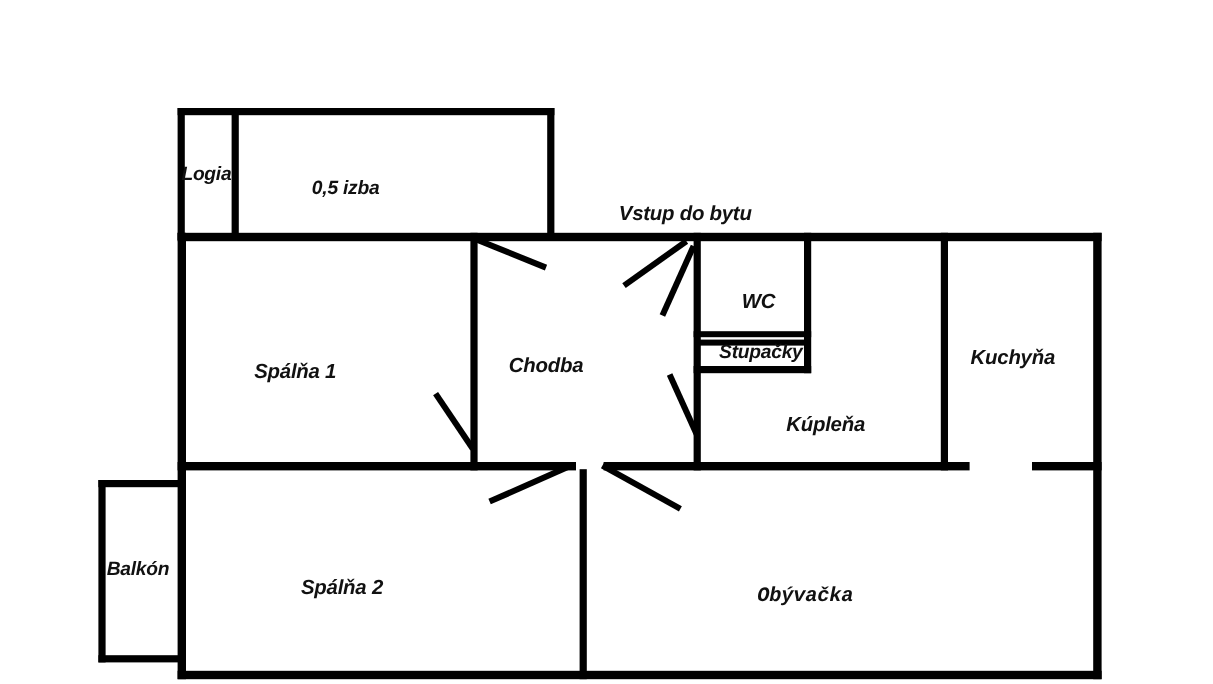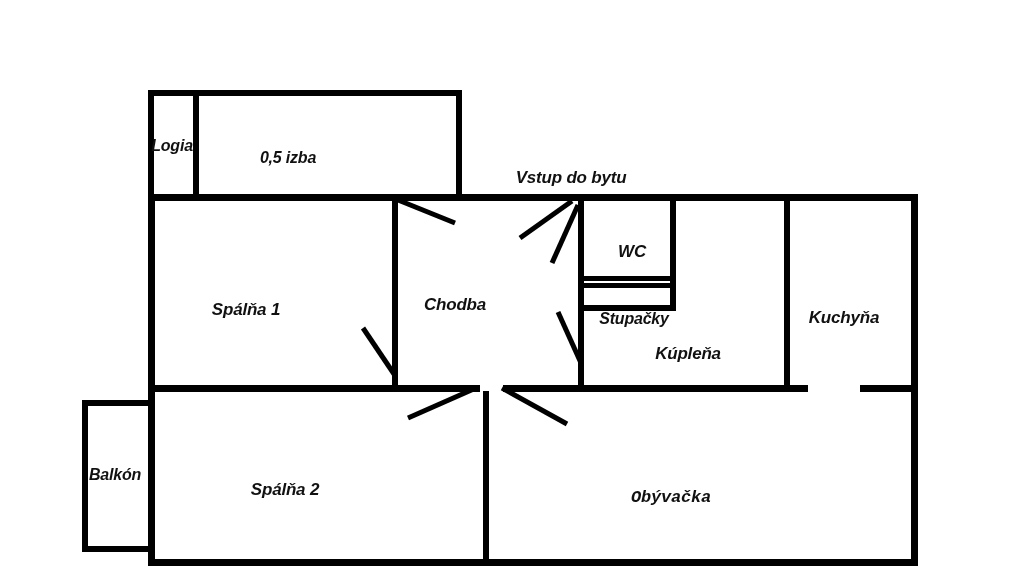--- a/index.html
+++ b/index.html
@@ -76,20 +76,20 @@
     <line x1="476" y1="388" x2="408" y2="418" stroke="#000000" stroke-width="5"></line>
     <line x1="502" y1="388" x2="567" y2="424" stroke="#000000" stroke-width="5"></line>
   </svg>
 
   <div class="room-label small" style="left:172px; top:146px;">Logia</div>
   <div class="room-label small" style="left:288px; top:158px;">0,5 izba</div>
   <div class="room-label" style="left:523px; top:178px;margin-left:48px;">Vstup do bytu</div>
   <div class="room-label" style="left:246px; top:310px;">Spálňa 1</div>
   <div class="room-label" style="left:455px; top:305px;text-align:right;">Chodba</div>
   <div class="room-label" style="left:632px; top:252px;">WC</div>
-  <div class="room-label small" style="left:634px; top:294px;margin-top:25px;">Stupačky</div>
+  <div class="room-label small" style="left:634px; top:294px;">Stupačky</div>
   <div class="room-label" style="left:688px; top:354px;">Kúpleňa</div>
-  <div class="room-label" style="left:844px; top:318px;text-align:right;">Kuchyňa</div>
+  <div class="room-label" style="left:844px; top:298px;text-align:right;">Kuchyňa</div>
   <div class="room-label small" style="left:115px; top:475px;">Balkón</div>
   <div class="room-label" style="left:257px; top:490px;margin-left:28px;">Spálňa 2</div>
   <div class="room-label" style="left:671px; top:497px;font-family:Liberation Mono, monospace;">Obývačka</div>
 
 </div>
 
 </body></html>

